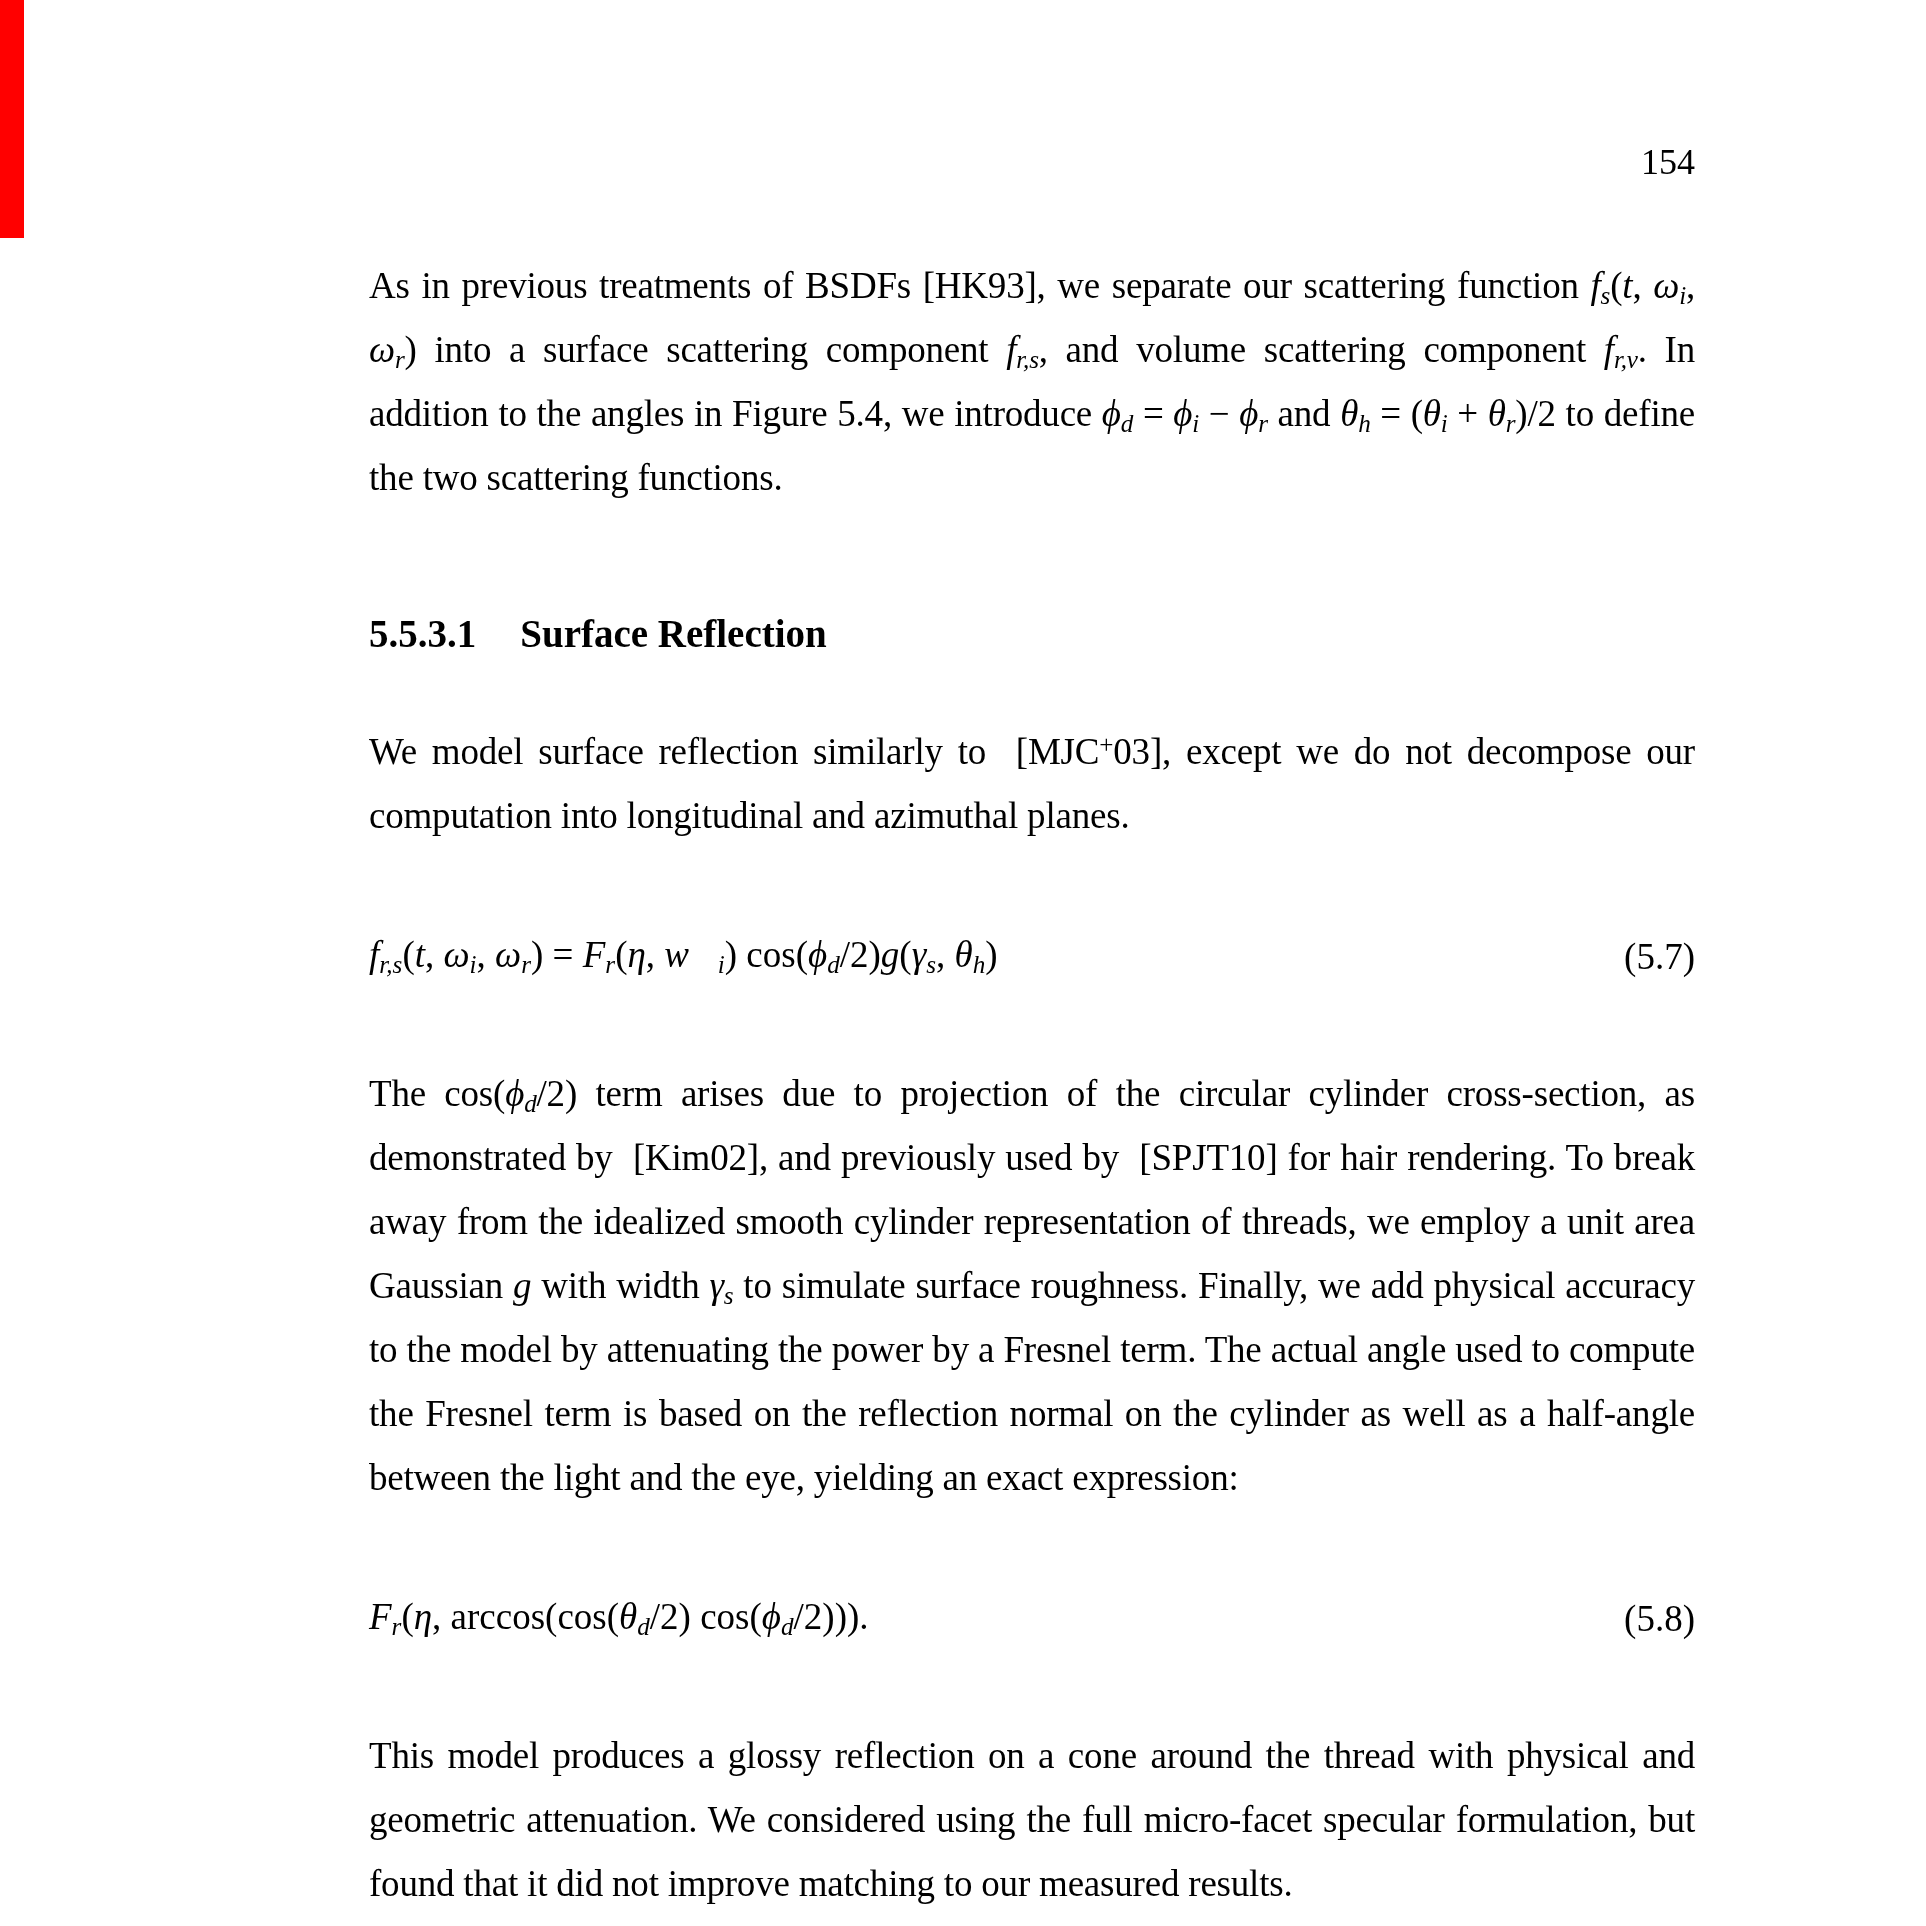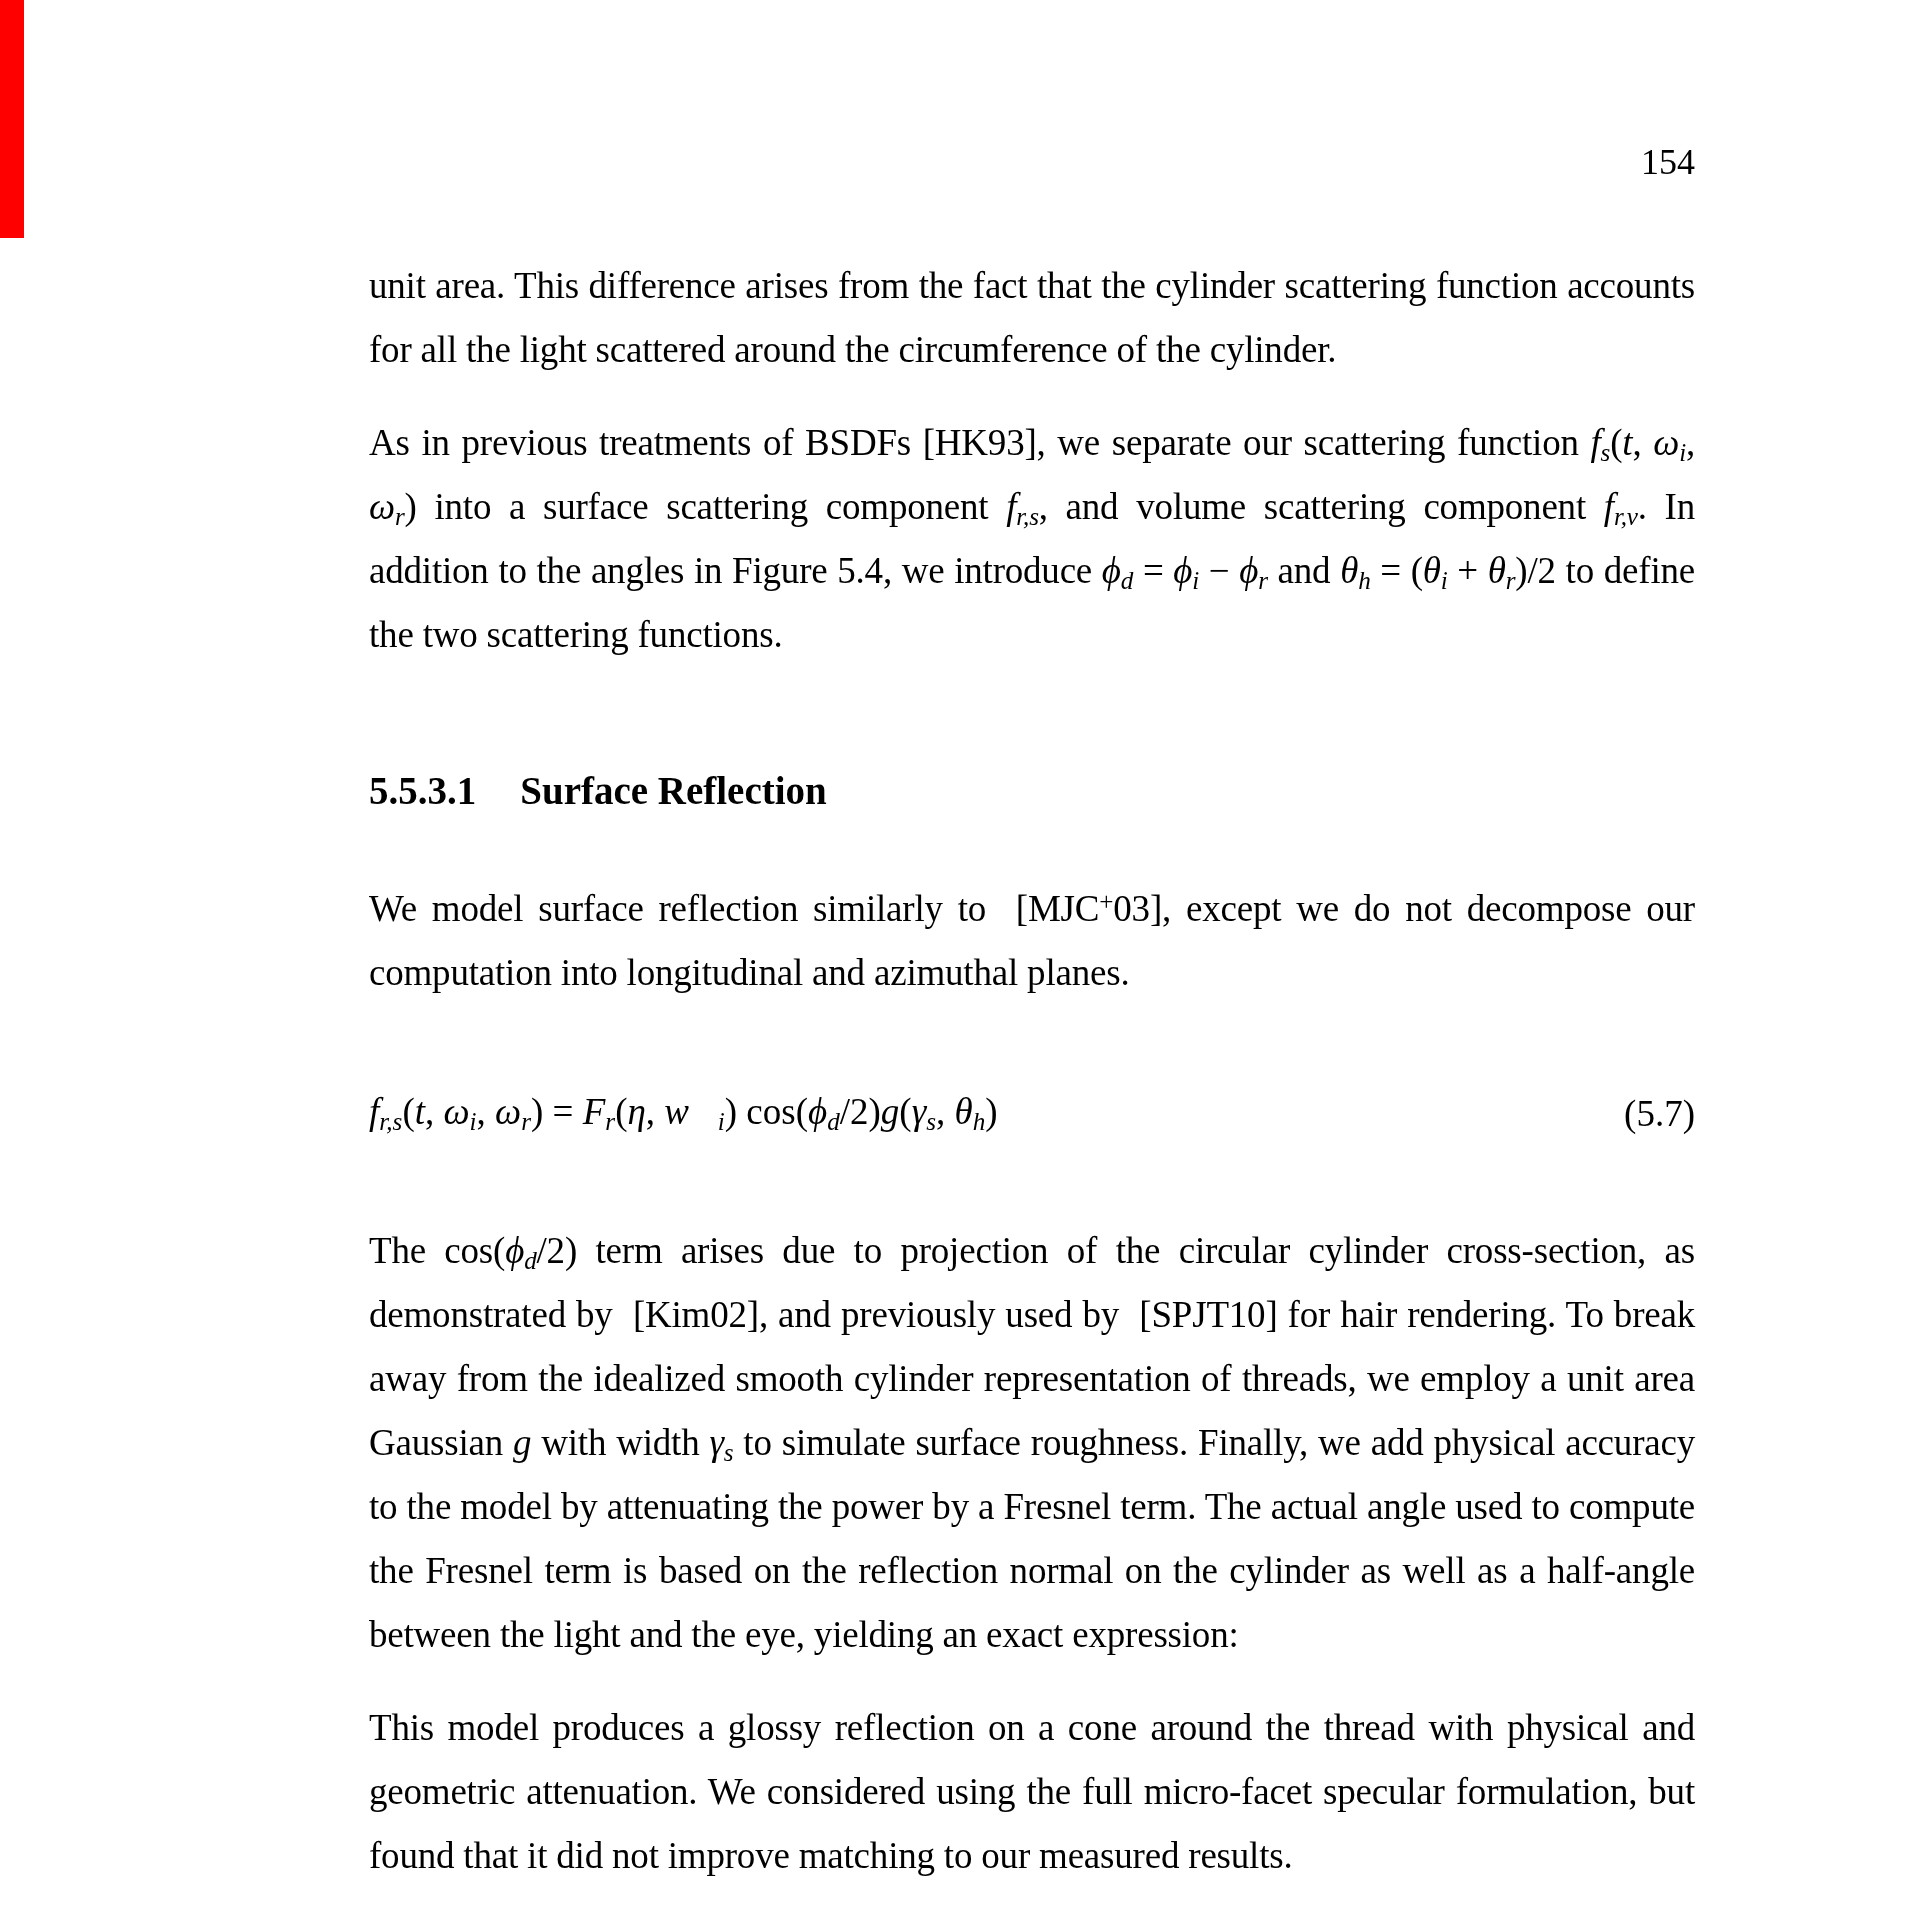--- a/index.html
+++ b/index.html
@@ -74,34 +74,37 @@
 </style>
 </head>
 <body>
 
 <div class="edge-marker top" style="background: rgb(255, 0, 0);"></div>
 
 <div class="folio">154</div>
 
 <div class="content">
 
-  <p>unit area. This difference arises from the fact that the cylinder scattering function accounts for all the light scattered around the circumference of the cylinder.</p>
 
   <p>As in previous treatments of BSDFs [HK93], we separate our scattering function <i>f</i><sub><i>s</i></sub>(<i>t</i>, <i>ω</i><sub><i>i</i></sub>, <i>ω</i><sub><i>r</i></sub>) into a surface scattering component <i>f</i><sub><i>r,s</i></sub>, and volume scattering component <i>f</i><sub><i>r,v</i></sub>. In addition to the angles in Figure 5.4, we introduce <i>ϕ</i><sub><i>d</i></sub> = <i>ϕ</i><sub><i>i</i></sub> − <i>ϕ</i><sub><i>r</i></sub> and <i>θ</i><sub><i>h</i></sub> = (<i>θ</i><sub><i>i</i></sub> + <i>θ</i><sub><i>r</i></sub>)/2 to define the two scattering functions.</p>
 
   <h3 class="subsection">
     <span>5.5.3.1</span><span class="hsp"></span><span>Surface Reflection</span>
   </h3>
 
   <p>We model surface reflection similarly to &nbsp;[MJC<sup>+</sup>03], except we do not decompose our computation into longitudinal and azimuthal planes.</p>
 
   <div class="equation">
     <span class="eq-body"><i>f</i><sub><i>r,s</i></sub>(<i>t</i>, <i>ω</i><sub><i>i</i></sub>, <i>ω</i><sub><i>r</i></sub>) = <i>F</i><sub><i>r</i></sub>(<i>η</i>, <i>w⃗</i><sub><i>i</i></sub>) cos(<i>ϕ</i><sub><i>d</i></sub>/2)<i>g</i>(<i>γ</i><sub><i>s</i></sub>, <i>θ</i><sub><i>h</i></sub>)</span>
     <span class="eq-number">(5.7)</span>
   </div>
 
   <p>The cos(<i>ϕ</i><sub><i>d</i></sub>/2) term arises due to projection of the circular cylinder cross-section, as demonstrated by &nbsp;[Kim02], and previously used by &nbsp;[SPJT10] for hair rendering. To break away from the idealized smooth cylinder representation of threads, we employ a unit area Gaussian <i>g</i> with width <i>γ</i><sub><i>s</i></sub> to simulate surface roughness. Finally, we add physical accuracy to the model by attenuating the power by a Fresnel term. The actual angle used to compute the Fresnel term is based on the reflection normal on the cylinder as well as a half-angle between the light and the eye, yielding an exact expression:</p>
 
+  <div class="equation">
+    <span class="eq-body"><i>F</i><sub><i>r</i></sub>(<i>η</i>, arccos(cos(<i>θ</i><sub><i>d</i></sub>/2) cos(<i>ϕ</i><sub><i>d</i></sub>/2))).</span>
+    <span class="eq-number">(5.8)</span>
+  </div>
 
   <p>This model produces a glossy reflection on a cone around the thread with physical and geometric attenuation. We considered using the full micro-facet specular formulation, but found that it did not improve matching to our measured results.</p>
 
 </div>
 
 
 </body></html>

